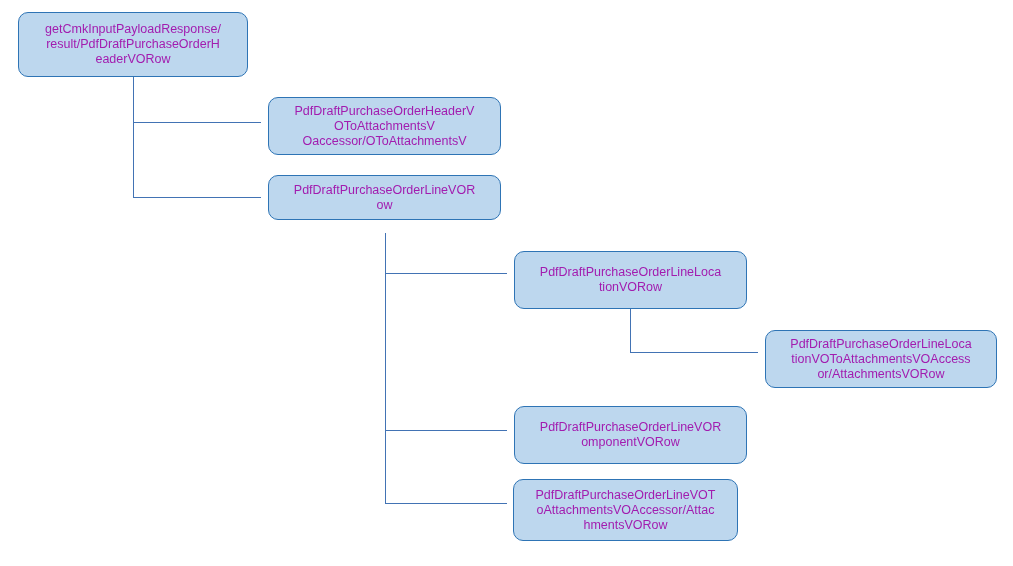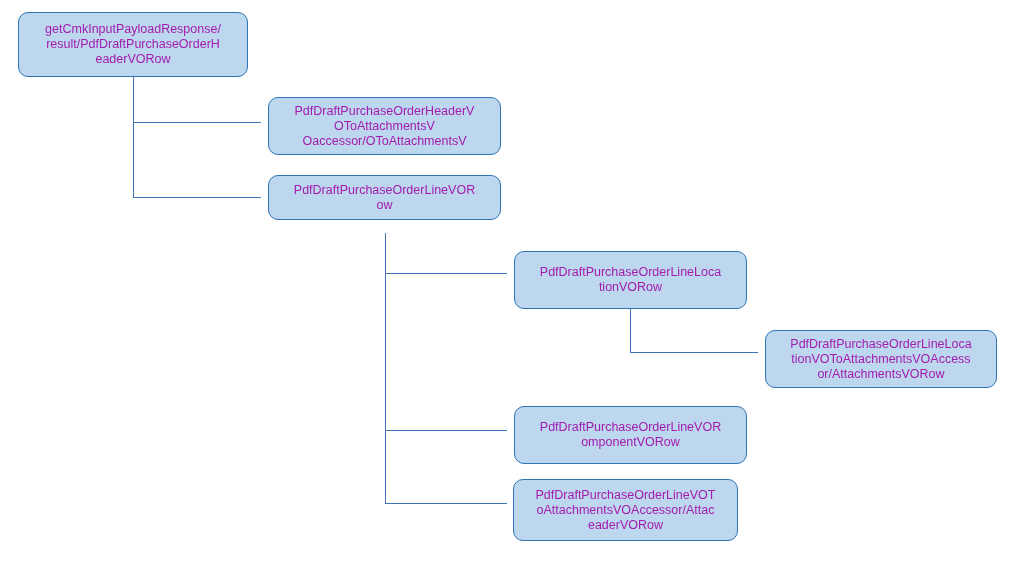--- a/index.html
+++ b/index.html
@@ -75,15 +75,15 @@
 
   <div class="node stacked" style="left:765px;top:330px;width:232px;height:58px">PdfDraftPurchaseOrderLineLoca
 tionVOToAttachmentsVOAccess
 or/AttachmentsVORow</div>
 
   <div class="node stacked" style="left:514px;top:406px;width:233px;height:58px">PdfDraftPurchaseOrderLineVOR
 omponentVORow</div>
 
   <div class="node stacked" style="left:513px;top:479px;width:225px;height:62px">PdfDraftPurchaseOrderLineVOT
 oAttachmentsVOAccessor/Attac
-eaderVORow</div>
+hmentsVORow</div>
 
 </div>
 
 </body></html>

